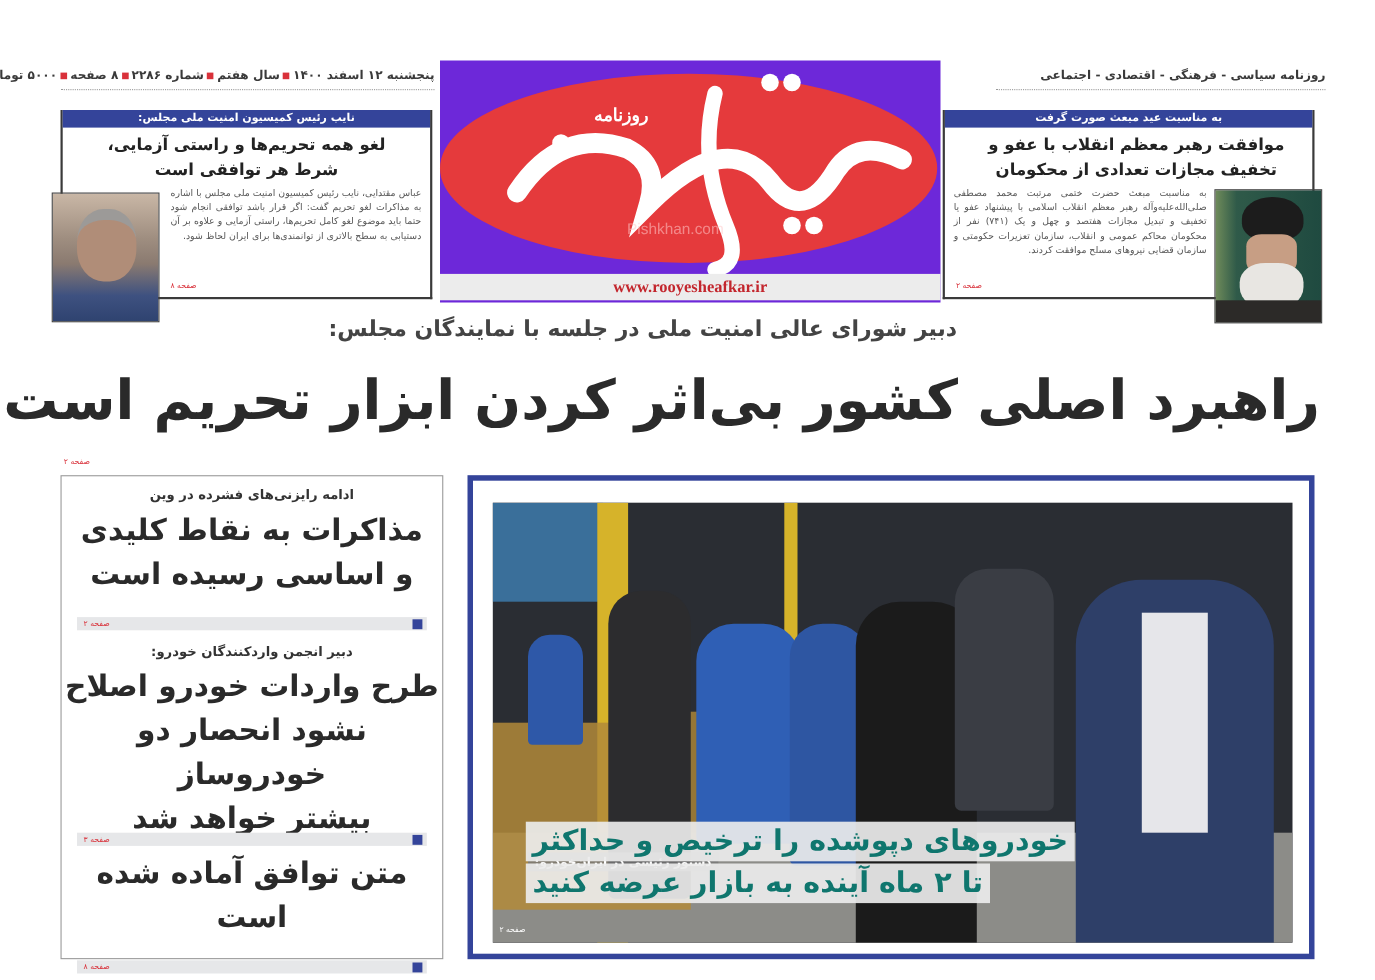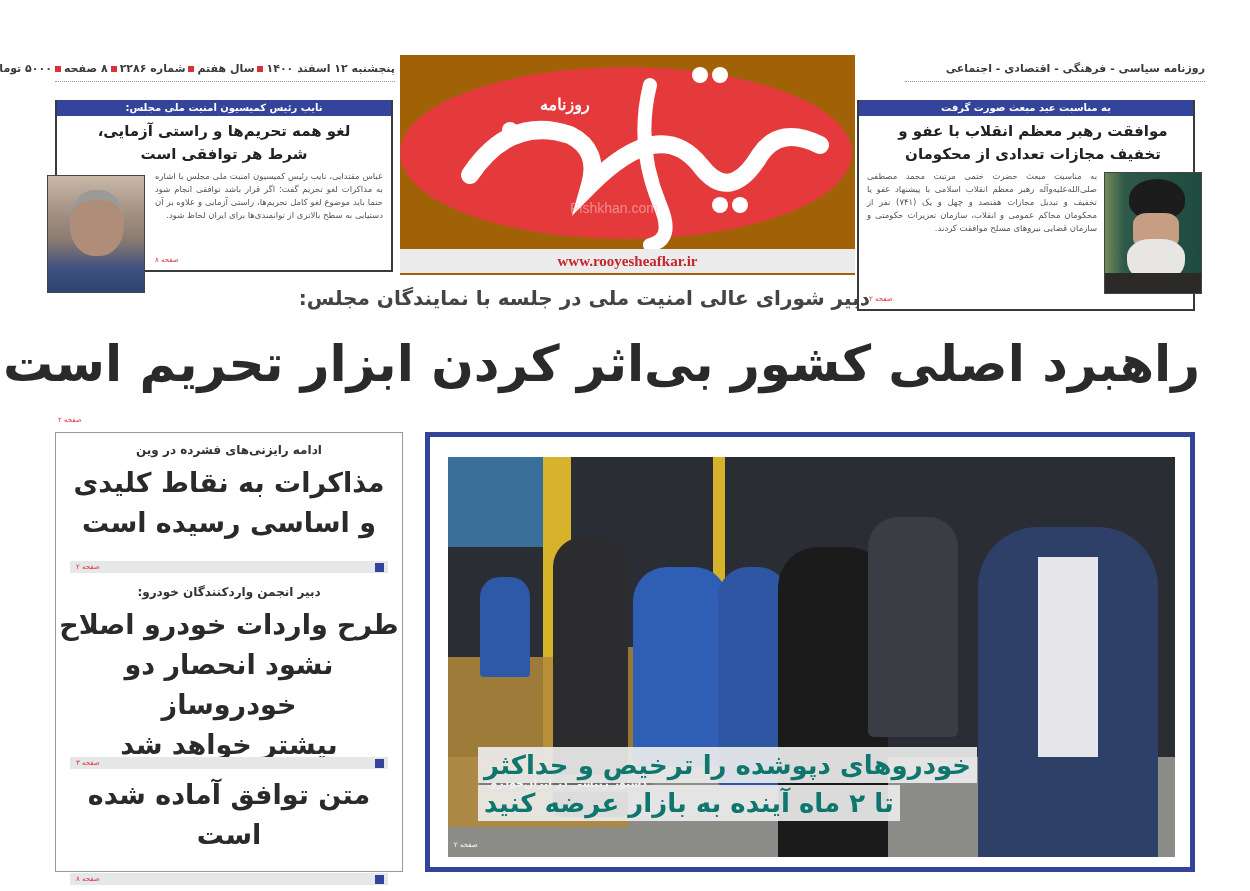--- a/index.html
+++ b/index.html
@@ -16,21 +16,21 @@
   
   .sidebox { border: 2px solid #3a3a3a; border-top: none; background: #fff; }
   .side-banner { background: #34449a; color: #fff; font-size: 10px; font-weight: bold; text-align: center; height: 16px; line-height: 16px; }
   .side-title { font-size: 15px; font-weight: bold; color: #222; text-align: center; line-height: 23px; padding: 4px 6px 0; }
   .side-body { font-size: 8.5px; color: #555; line-height: 13px; text-align: justify; padding: 0 8px; }
   .page-ref { font-size: 7px; color: #d9313a; }
 
   .photo { border: 1px solid #444; overflow: hidden; }
 
   
-  .logo-wrap { background: #a16207; }
+  .logo-wrap { background: #6d28d9; }
   .logo-ellipse { position:absolute; left: 0; top: 0; width: 452px; height: 172px; border-radius: 50%; background: #e53a3c; }
   .logo-word { position:absolute; color:#fff; font-family:"DejaVu Serif", serif; font-weight:bold; }
   .url-bar { background: #ececec; text-align:center; font-family:"Liberation Serif", serif; font-weight:bold; color:#c3262d; font-size:15px; line-height:24px; }
 
   
   .kicker { font-size: 20px; font-weight: bold; color: #444; text-align: center; white-space: nowrap; }
   .headline { font-size: 50px; font-weight: 900; color: #2a2a2a; text-align: center; white-space: nowrap; letter-spacing: -1px; }
 
   
   .leftcol { border: 1px solid #999; background:#fff; }
@@ -74,21 +74,21 @@
 <div class="abs sidebox" style="left:55px; top:100px; width:338px; height:172px;">
   <div class="side-banner">نایب رئیس کمیسیون امنیت ملی مجلس:</div>
   <div class="side-title" style="padding-left:30px; padding-right:30px;">لغو همه تحریم‌ها و راستی آزمایی، شرط هر توافقی است</div>
   <div class="side-body" style="margin-right:0; margin-left:90px; margin-top:4px;">عباس مقتدایی، نایب رئیس کمیسیون امنیت ملی مجلس با اشاره به مذاکرات لغو تحریم گفت: اگر قرار باشد توافقی انجام شود حتما باید موضوع لغو کامل تحریم‌ها، راستی آزمایی و علاوه بر آن دستیابی به سطح بالاتری از توانمندی‌ها برای ایران لحاظ شود.</div>
   <div class="abs page-ref" style="left:98px; bottom:6px;">صفحه ۸</div>
 </div>
 <div class="abs photo" style="left:47px; top:175px; width:98px; height:118px; background: linear-gradient(180deg,#c9b7a6 0%,#9f8e80 35%,#8a7a70 55%,#3e5180 80%,#2f4370 100%);">
   <div class="abs" style="left:22px; top:14px; width:54px; height:66px; border-radius:45%; background:#b08d78; border-top:10px solid #9c9a98;"></div>
 </div>
 
-<div class="abs sidebox" style="left:857px; top:100px; width:338px; height:211px;">
+<div class="abs sidebox" style="left:857px; top:100px; width:338px; height:172px;">
   <div class="side-banner">به مناسبت عید مبعث صورت گرفت</div>
   <div class="side-title" style="padding-left:20px; ">موافقت رهبر معظم انقلاب با عفو و تخفیف مجازات تعدادی از محکومان</div>
   <div class="side-body" style="margin-right:88px; margin-top:4px;">به مناسبت مبعث حضرت ختمی مرتبت محمد مصطفی صلی‌الله‌علیه‌وآله رهبر معظم انقلاب اسلامی با پیشنهاد عفو یا تخفیف و تبدیل مجازات هفتصد و چهل و یک (۷۴۱) نفر از محکومان محاکم عمومی و انقلاب، سازمان تعزیرات حکومتی و سازمان قضایی نیروهای مسلح موافقت کردند.</div>
   <div class="abs page-ref" style="left:10px; bottom:6px;">صفحه ۲</div>
 </div>
 <div class="abs photo" style="left:1104px; top:172px; width:98px; height:122px; background: linear-gradient(90deg,#6f8b5a 0%,#2f5a49 20%,#1f4a40 100%);">
   <div class="abs" style="left:24px; top:6px; width:56px; height:40px; border-radius:50% 50% 40% 40%; background:#1c1c1c;"></div>
   <div class="abs" style="left:28px; top:40px; width:46px; height:36px; border-radius:30%; background:#c79e84;"></div>
   <div class="abs" style="left:22px; top:66px; width:58px; height:44px; border-radius:40% 40% 50% 50%; background:#e8e6e2;"></div>
   <div class="abs" style="left:0; top:100px; width:98px; height:22px; background:#2c2a28;"></div>

